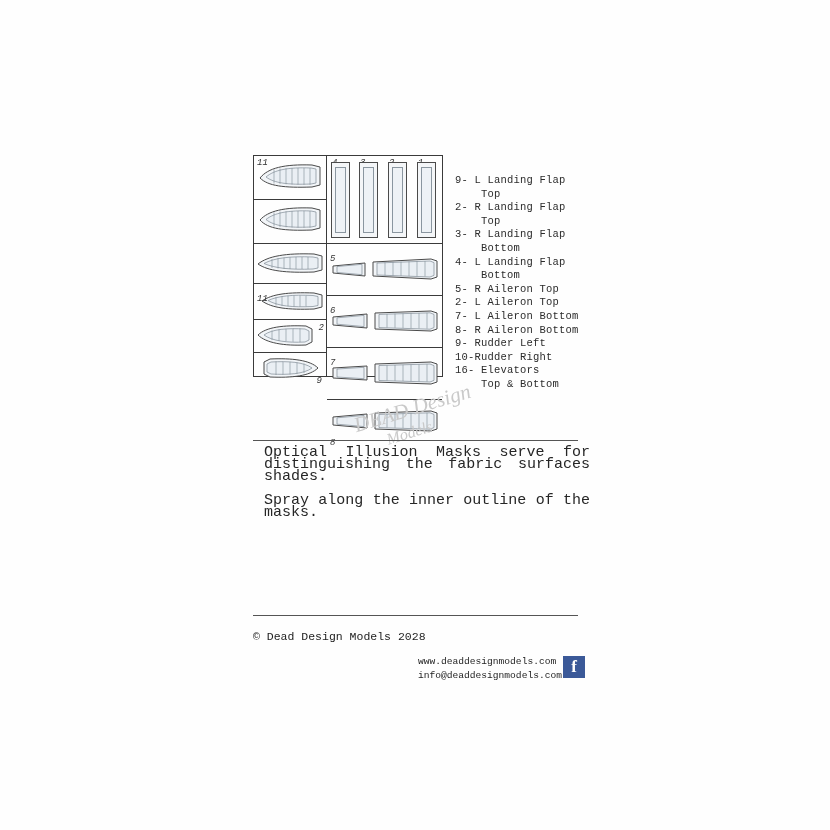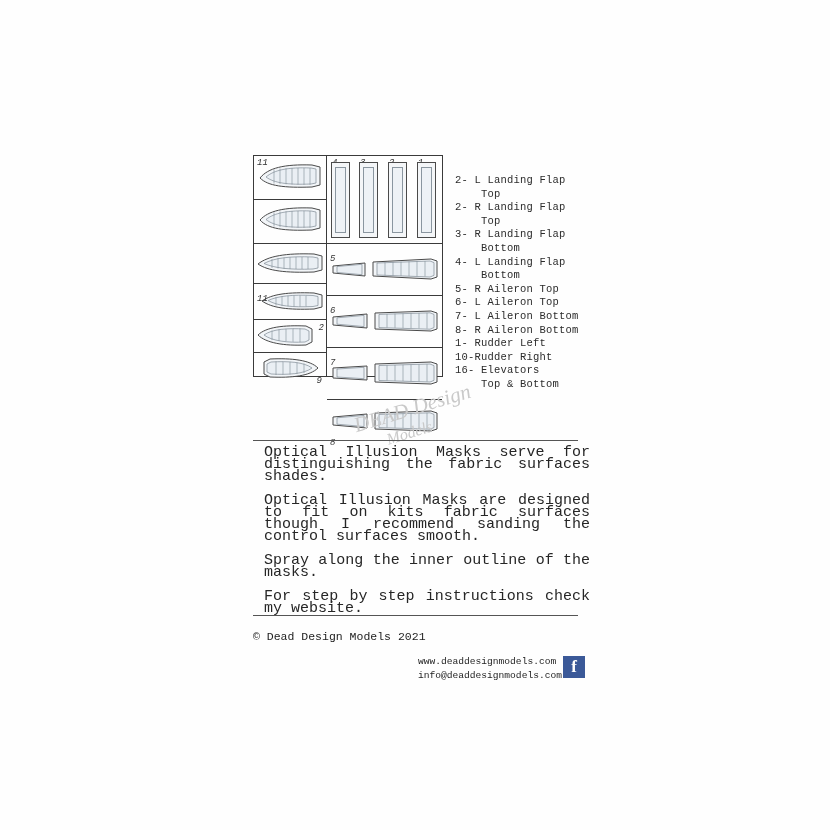--- a/index.html
+++ b/index.html
@@ -382,55 +382,53 @@
               <line x1="84" y1="9.3" x2="84" y2="24.2"></line>
             <line x1="92" y1="9.1" x2="92" y2="24.4"></line>
               <line x1="100" y1="8.9" x2="100" y2="24.6"></line>
           </g>
         </svg>
       </div>
     </div>
   </div>
 
   <div class="legend">
-    <div>2- L Landing Flap</div>
+    <div>9- L Landing Flap</div>
     <div>    Top</div>
     <div>2- R Landing Flap</div>
     <div>    Top</div>
     <div>3- R Landing Flap</div>
     <div>    Bottom</div>
     <div>4- L Landing Flap</div>
     <div>    Bottom</div>
     <div>5- R Aileron Top</div>
-    <div>6- L Aileron Top</div>
+    <div>2- L Aileron Top</div>
     <div>7- L Aileron Bottom</div>
     <div>8- R Aileron Bottom</div>
-    <div>1- Rudder Left</div>
+    <div>9- Rudder Left</div>
     <div>10-Rudder Right</div>
     <div>16- Elevators</div>
     <div>    Top &amp; Bottom</div>
   </div>
 
   <div class="watermark">
     <span class="wm1">DEAD Design</span>
     <span class="wm2">Models</span>
   </div>
 
   <div class="rule r1"></div>
 
   <div class="body-text">
     <div class="para">Optical Illusion Masks serve for distinguishing the fabric surfaces shades.</div>
-    <div class="para">Optical Illusion Masks are designed to fit on kits fabric surfaces though I recommend sanding the control surfaces smooth.</div>
     <div class="para">Spray along the inner outline of the masks.</div>
-    <div class="para">For step by step instructions check my website.</div>
   </div>
 
   <div class="rule r2"></div>
 
-  <div class="copyright">© Dead Design Models 2021</div>
+  <div class="copyright">© Dead Design Models 2028</div>
 
   <div class="contact">
     <div>www.deaddesignmodels.com</div>
     <div>info@deaddesignmodels.com</div>
   </div>
 
   <div class="fb">f</div>
 
 </div>
 

